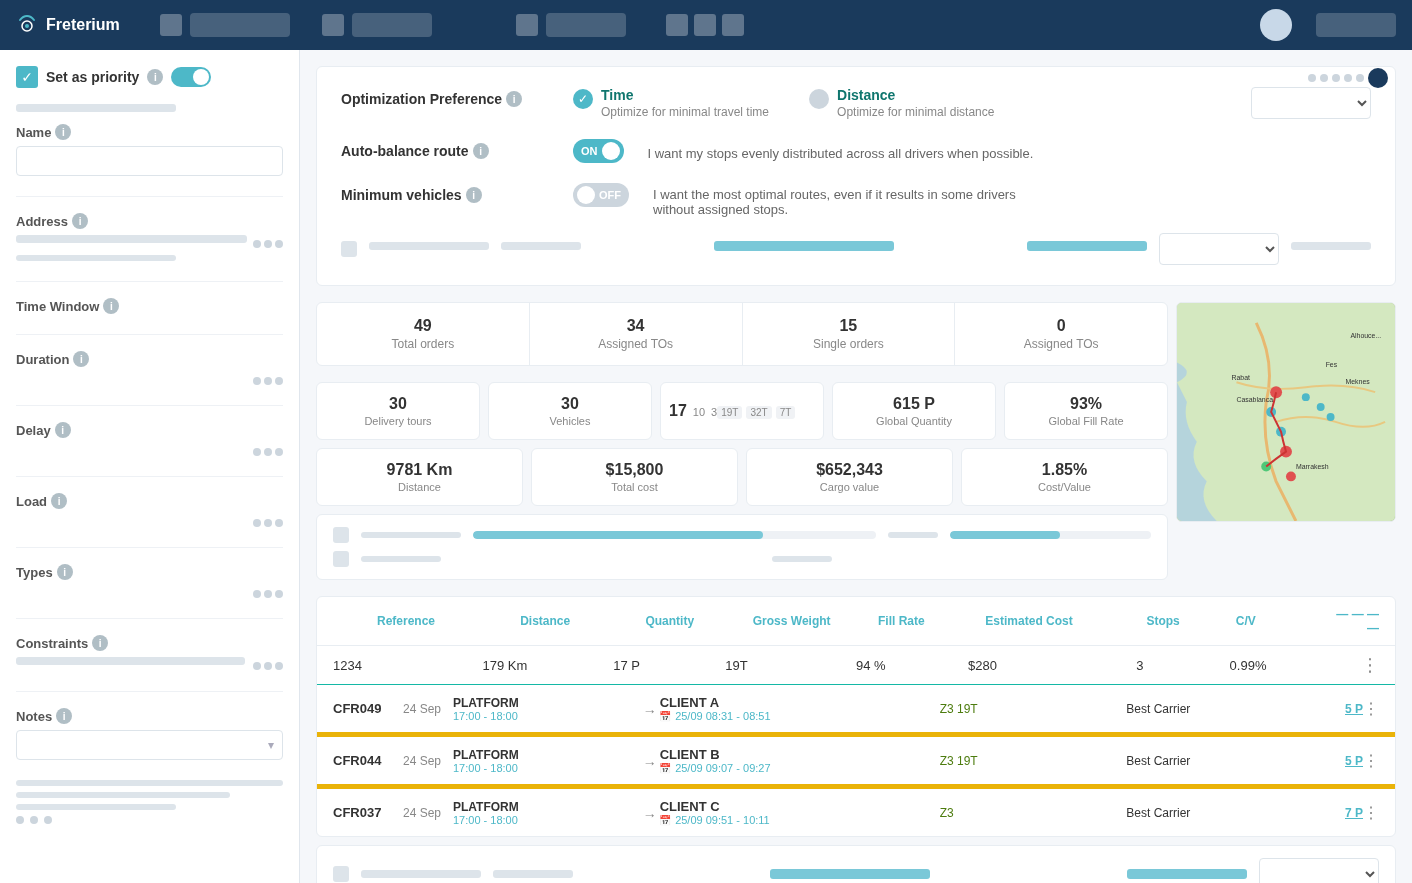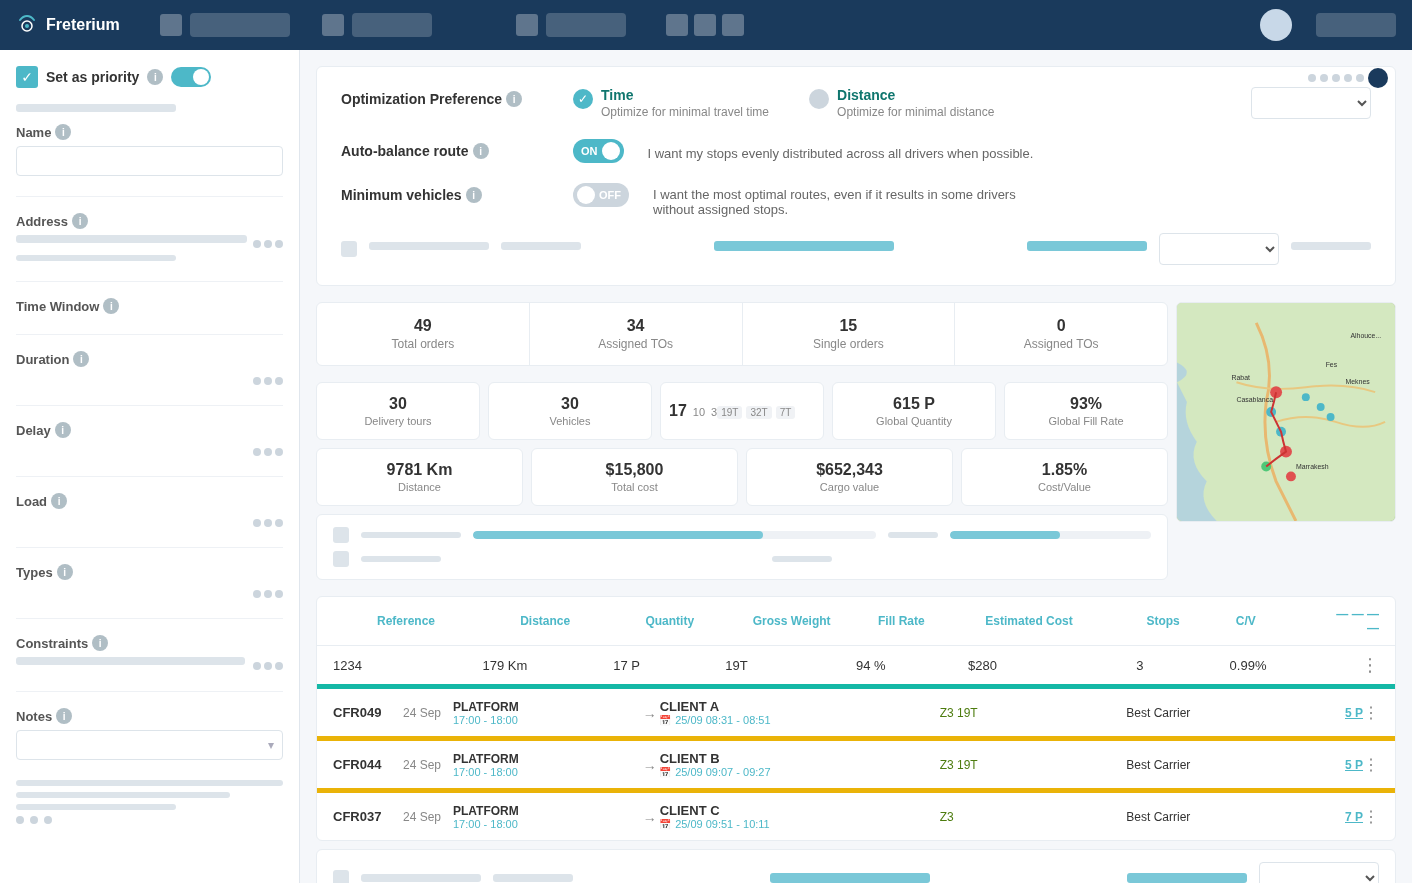--- a/index.html
+++ b/index.html
@@ -358,21 +358,21 @@
     .th.fr { flex: 0.6; }
     .th.ec { flex: 0.9; }
     .th.stops { flex: 0.5; }
     .th.cv { flex: 0.5; }
     .th.dots { flex: 0.3; text-align: right; }
 
     .summary-row {
       display: flex;
       align-items: center;
       padding: 8px 16px;
-      border-bottom: 5px solid #14b8a6;
+      border-bottom: 1px solid #14b8a6;
       gap: 0;
     }
     .td {
       font-size: 13px;
       color: #333;
       flex: 1;
       font-weight: 500;
     }
     .td.ref { flex: 0.8; }
     .td.dist { flex: 0.7; }

